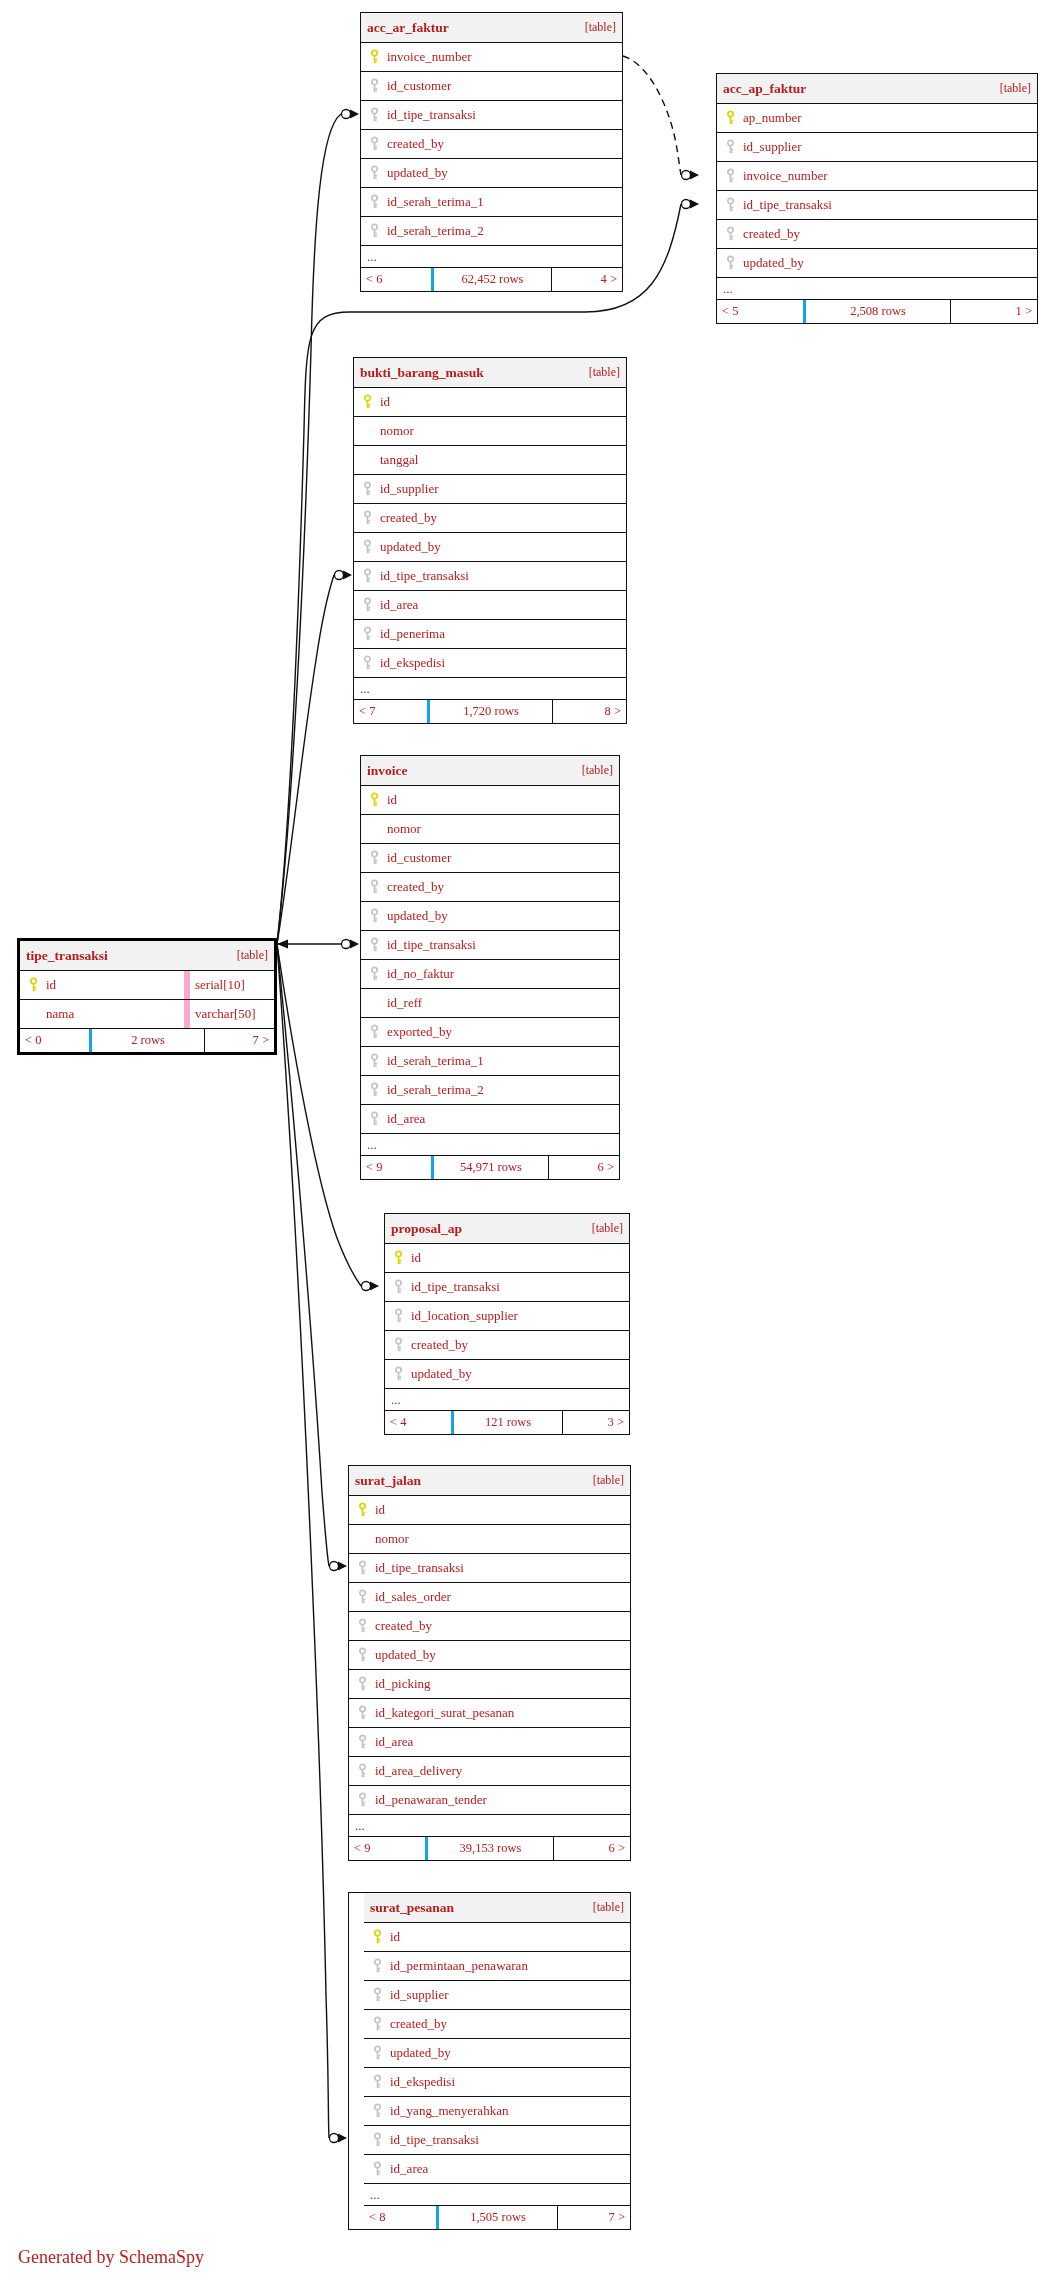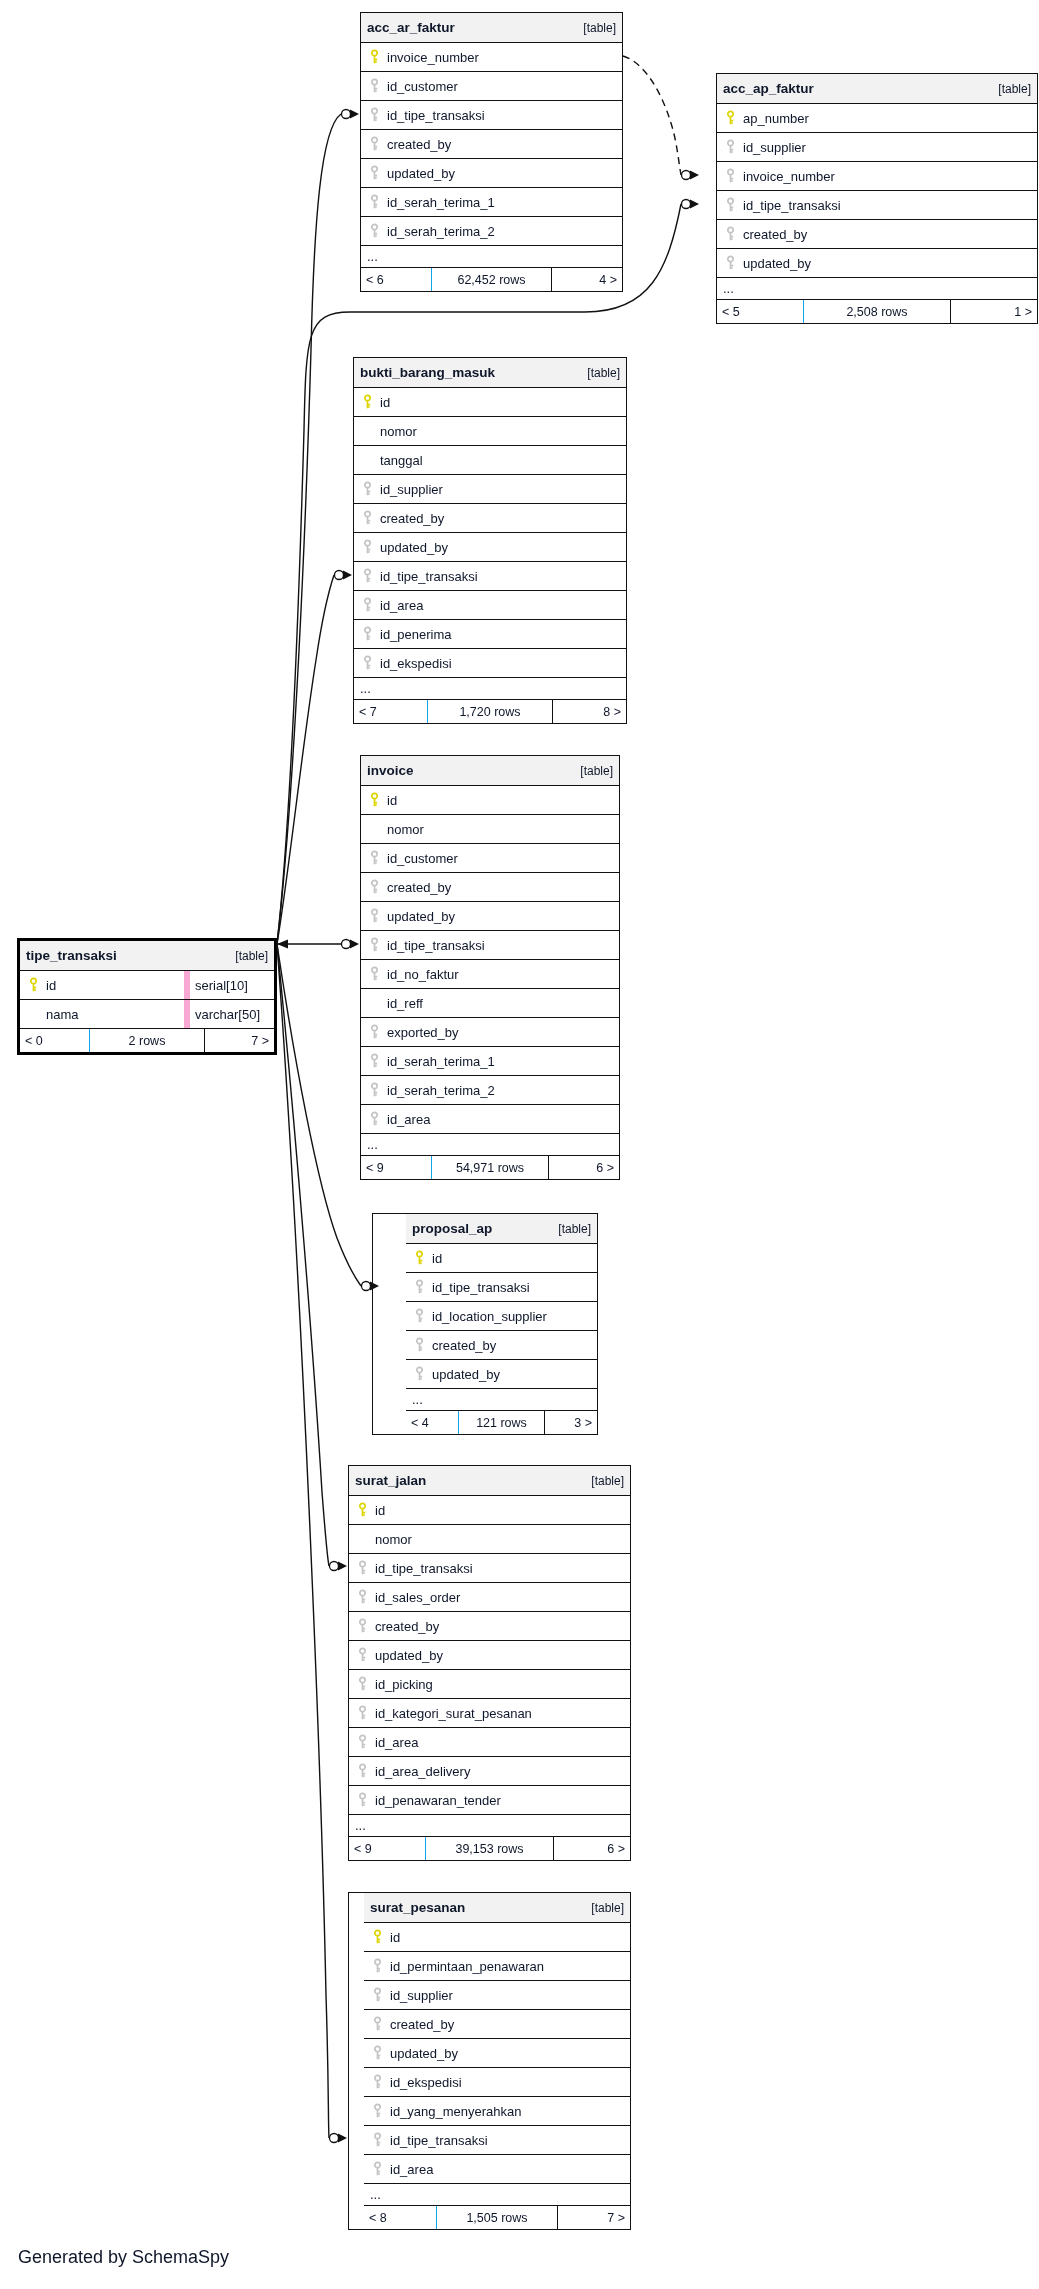--- a/index.html
+++ b/index.html
@@ -1,36 +1,36 @@
 <!DOCTYPE html>
 <html><head>
 <meta charset="utf-8">
 <style>
   html,body{margin:0;padding:0;background:#fff}
   .canvas{position:relative;width:1039px;height:2289px;background:#ffffff;
-    font-family:Liberation Sans, sans-serif;color:#0f172a;overflow:hidden}
+    font-family:Liberation Serif, serif;color:#b91c1c;overflow:hidden}
   .tbl{position:absolute;background:#fff;border:1px solid #111;box-sizing:border-box}
   .tbl.focal{border-width:3px;border-color:#000}
   .hdr{height:29px;display:flex;align-items:center;justify-content:space-between;
     background:#f2f2f2;padding:0 6px;box-sizing:border-box}
   .ttl{font-weight:bold;font-size:13.5px;white-space:nowrap}
   .badge{font-size:12px;white-space:nowrap}
   .row{height:29px;border-top:1px solid #111;display:flex;align-items:center;
     box-sizing:border-box;padding:0 6px;font-size:13px;white-space:nowrap}
   .row .key{width:15px;flex:0 0 15px;display:flex;align-items:center;justify-content:center}
   .key.pk{color:#ddd400}
   .key.fk{color:#c4c4c4}
   .cname{margin-left:5px}
   .row.dots{height:22px}
   .ctype{margin-left:auto;flex:0 0 84px;align-self:stretch;border-left:6px solid #f9a8d4;
     display:flex;align-items:center;padding-left:5px;box-sizing:border-box}
   .ftr{height:24px;border-top:1px solid #111;display:flex;box-sizing:border-box;font-size:12.5px}
   .fc{display:flex;align-items:center;box-sizing:border-box;padding:0 5px;white-space:nowrap}
   .fc.l{flex:0 0 27%}
-  .fc.c{flex:1;justify-content:center;border-left:1px solid #0ea5e9;border-right:1px solid #111}
+  .fc.c{flex:1;justify-content:center;border-left:3px solid #0ea5e9;border-right:1px solid #111}
   .fc.r{flex:0 0 27%;justify-content:flex-end}
   .credit{position:absolute;left:18px;top:2247px;font-size:18px}
   svg.rels{position:absolute;left:0;top:0;pointer-events:none}
   .relpath{fill:none;stroke:#111;stroke-width:1.4px}
   .relpath.dashed{stroke-dasharray:7 5}
   .conn-circle{fill:#fff;stroke:#111;stroke-width:1.3px}
   .conn-arrow{fill:#111;stroke:none}
 </style>
 </head>
 <body>
@@ -399,21 +399,21 @@
           <span class="key none"></span>
           <span class="cname">nama</span>
           <span class="ctype">varchar[50]</span>
         </div>
         <div class="ftr">
           <div class="fc l">&lt; 0</div>
           <div class="fc c">2 rows</div>
           <div class="fc r">7 &gt;</div>
         </div>
       </div>
-      <div class="tbl" style="left: 372px; top: 1213px; width: 226px; padding-left: 33px;">
+      <div class="tbl" style="left: 384px; top: 1213px; width: 246px;">
         <div class="hdr">
           <span class="ttl">proposal_ap</span>
           <span class="badge">[table]</span>
         </div>
         <div class="row">
           <span class="key pk">
             <svg width="11" height="16" viewBox="0 0 11 16">
               <circle cx="5.5" cy="4" r="2.7" fill="none" stroke="currentColor" stroke-width="1.7"></circle>
               <path d="M5.5 6.7 L5.5 14.2 M5.5 10.6 L8.2 10.6 M5.5 13 L7.8 13" fill="none" stroke="currentColor" stroke-width="1.7"></path>
             </svg>

